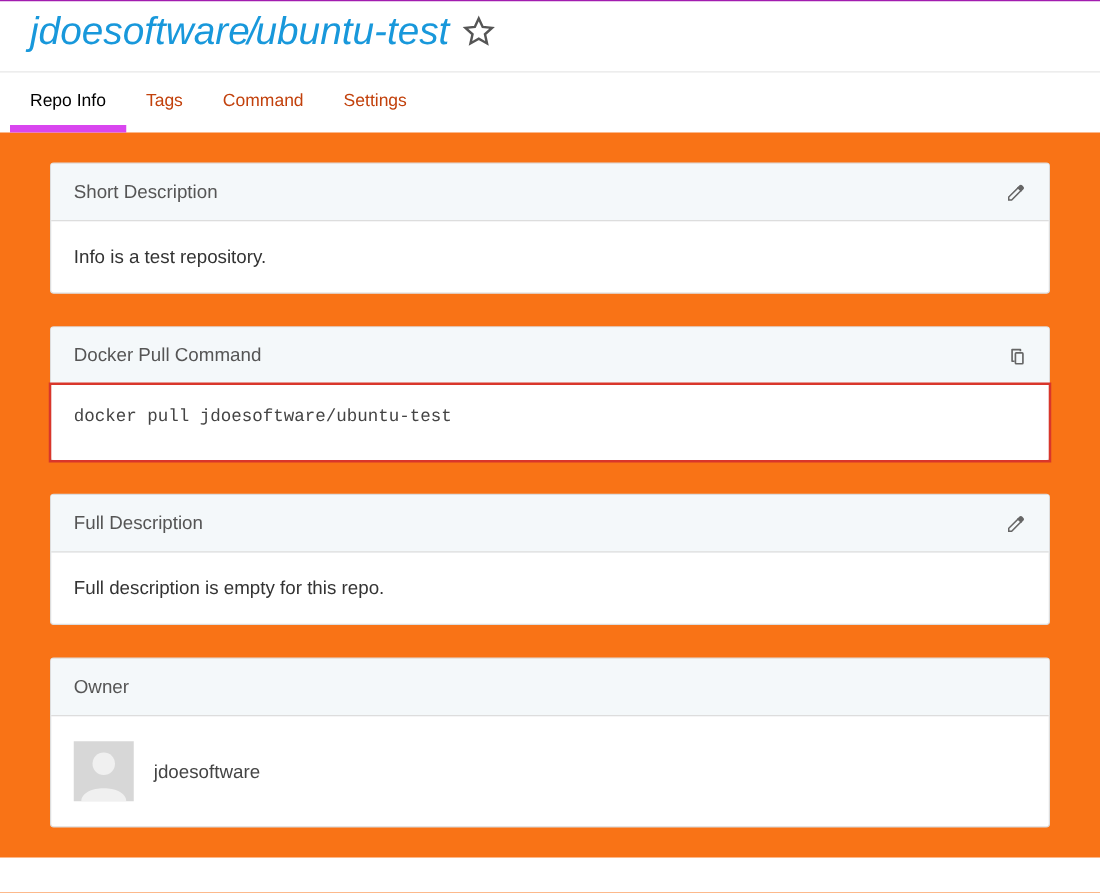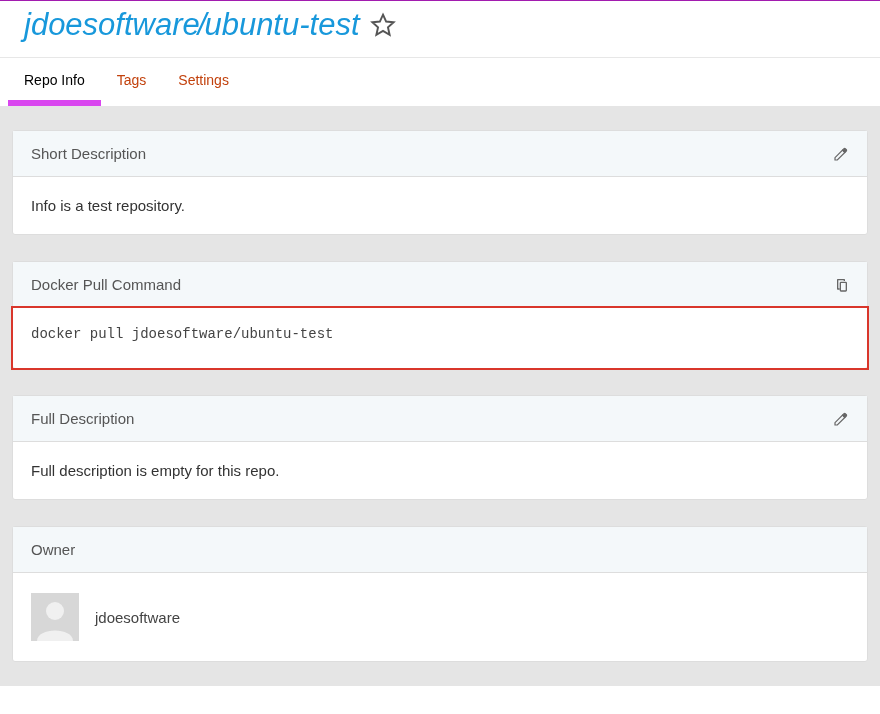--- a/index.html
+++ b/index.html
@@ -46,22 +46,22 @@
       font-size: 14px;
       color: #c2410c;
       cursor: pointer;
       border-bottom: 2px solid transparent;
     }
     .tab.active {
       color: #000000;
       border-bottom: 6px solid #d946ef;
     }
     .content {
-      background: #e5e5e5;
-      padding: 24px 12px;
+      background: #f97316;
+      padding: 24px 40px;
       min-height: 560px;
     }
     .panel {
       background: #fff;
       border: 1px solid #ddd;
       border-radius: 3px;
       margin-bottom: 26px;
       overflow: visible;
     }
     .panel-header {
@@ -125,20 +125,21 @@
         <svg width="26" height="26" viewBox="0 0 24 24" fill="none" stroke="currentColor" stroke-width="1.8">
           <polygon points="12,2.5 14.9,8.8 21.8,9.5 16.6,14.2 18.1,21 12,17.5 5.9,21 7.4,14.2 2.2,9.5 9.1,8.8"></polygon>
         </svg>
       </span>
     </div>
   </div>
 
   <div class="tabs">
     <div class="tab active">Repo Info</div>
     <div class="tab">Tags</div>
+    <div class="tab">Command</div>
     <div class="tab">Settings</div>
   </div>
 
   <div class="content">
 
     <div class="panel">
       <div class="panel-header">
         <span>Short Description</span>
         <span class="icon-btn">
           <svg width="16" height="16" viewBox="0 0 24 24" fill="none" stroke="currentColor" stroke-width="1.8">

